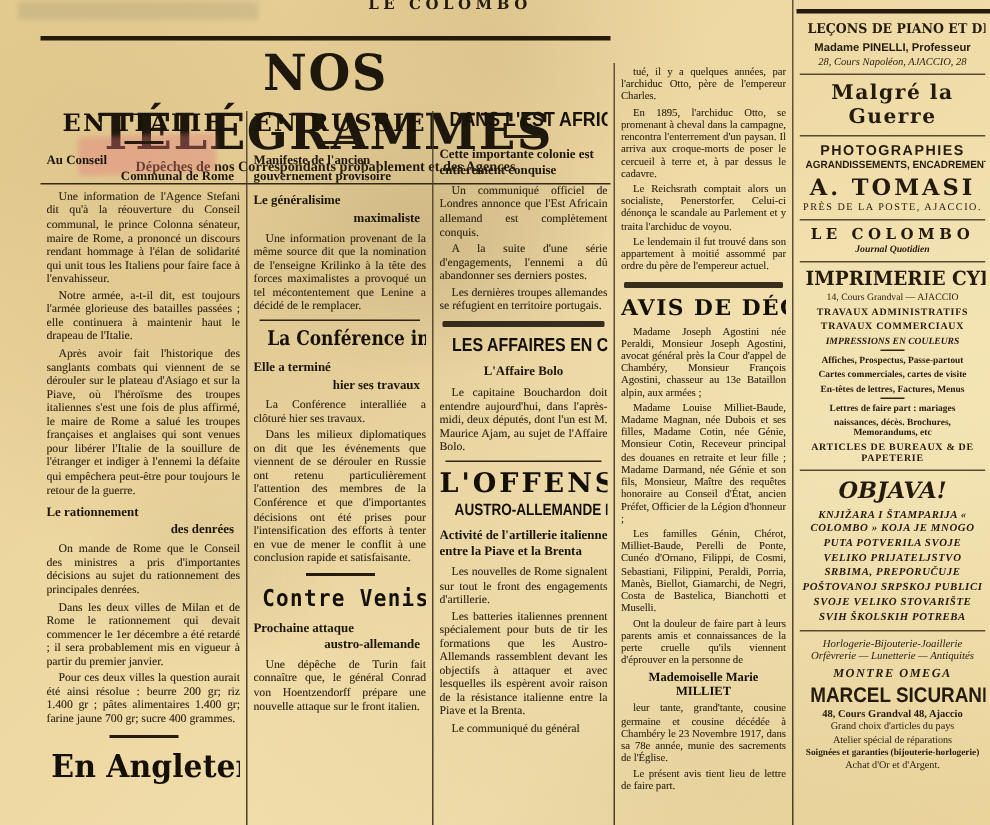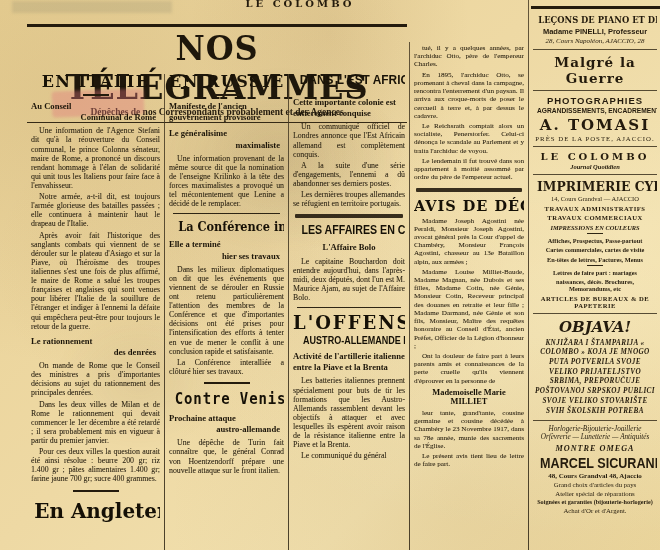--- a/index.html
+++ b/index.html
@@ -178,22 +178,22 @@
       <span>Le généralisime</span>
       <span class="l2">maximaliste</span>
     </div>
     <p class="p">Une information provenant de la même source dit que la nomination de l'enseigne Krilinko à la tête des forces maximalistes a provoqué un tel mécontentement que Lenine a décidé de le remplacer.</p>
     <div class="thin-bar"></div>
     <div class="h-conference">La Conférence interalliée</div>
     <div class="sub">
       <span>Elle a terminé</span>
       <span class="l2">hier ses travaux</span>
     </div>
+    <p class="p">La Conférence interalliée a clôturé hier ses travaux.</p>
     <p class="p">Dans les milieux diplomatiques on dit que les événements que viennent de se dérouler en Russie ont retenu particulièrement l'attention des membres de la Conférence et que d'importantes décisions ont été prises pour l'intensification des efforts à tenter en vue de mener le conflit à une conclusion rapide et satisfaisante.</p>
-    <p class="p">La Conférence interalliée a clôturé hier ses travaux.</p>
     <div class="story-rule"></div>
     <div class="h-venise">Contre Venise</div>
     <div class="sub">
       <span>Prochaine attaque</span>
       <span class="l2">austro-allemande</span>
     </div>
     <p class="p">Une dépêche de Turin fait connaître que, le général Conrad von Hoentzendorff prépare une nouvelle attaque sur le front italien.</p>
   </div>
 
   <div class="col" id="col3">
@@ -204,33 +204,35 @@
     <p class="p">A la suite d'une série d'engagements, l'ennemi a dû abandonner ses derniers postes.</p>
     <p class="p">Les dernières troupes allemandes se réfugient en territoire portugais.</p>
     <div class="thick-bar"></div>
     <div class="h-affaires">LES AFFAIRES EN COURS</div>
     <div class="sub center">L'Affaire Bolo</div>
     <p class="p">Le capitaine Bouchardon doit entendre aujourd'hui, dans l'après-midi, deux députés, dont l'un est M. Maurice Ajam, au sujet de l'Affaire Bolo.</p>
     <div class="thin-bar"></div>
     <div class="h-offensive1">L'OFFENSIVE</div>
     <div class="h-offensive2">AUSTRO-ALLEMANDE EN ITALIE</div>
     <div class="sub">Activité de l'artillerie italienne entre la Piave et la Brenta</div>
+    <p class="p">Les nouvelles de Rome signalent sur tout le front des engagements d'artillerie.</p>
     <p class="p">Les batteries italiennes prennent spécialement pour buts de tir les formations que les Austro-Allemands rassemblent devant les objectifs à attaquer et avec lesquelles ils espèrent avoir raison de la résistance italienne entre la Piave et la Brenta.</p>
     <p class="p">Le communiqué du général</p>
   </div>
 
   <div class="col" id="col4">
     <p class="p">tué, il y a quelques années, par l'archiduc Otto, père de l'empereur Charles.</p>
     <p class="p">En 1895, l'archiduc Otto, se promenant à cheval dans la campagne, rencontra l'enterrement d'un paysan. Il arriva aux croque-morts de poser le cercueil à terre et, à par dessus le cadavre.</p>
     <p class="p">Le Reichsrath comptait alors un socialiste, Penerstorfer. Celui-ci dénonça le scandale au Parlement et y traita l'archiduc de voyou.</p>
     <p class="p">Le lendemain il fut trouvé dans son appartement à moitié assommé par ordre du père de l'empereur actuel.</p>
     <div class="thick-bar"></div>
     <div class="h-avis">AVIS DE DÉCÈS</div>
     <p class="p">Madame Joseph Agostini née Peraldi, Monsieur Joseph Agostini, avocat général près la Cour d'appel de Chambéry, Monsieur François Agostini, chasseur au 13e Bataillon alpin, aux armées ;</p>
     <p class="p">Madame Louise Milliet-Baude, Madame Magnan, née Dubois et ses filles, Madame Cotin, née Génie, Monsieur Cotin, Receveur principal des douanes en retraite et leur fille ; Madame Darmand, née Génie et son fils, Monsieur, Maître des requêtes honoraire au Conseil d'État, ancien Préfet, Officier de la Légion d'honneur ;</p>
+    <p class="p">Les familles Génin, Chérot, Milliet-Baude, Perelli de Ponte, Cunéo d'Ornano, Filippi, de Cosmi, Sebastiani, Filippini, Peraldi, Porria, Manès, Biellot, Giamarchi, de Negri, Costa de Bastelica, Bianchotti et Muselli.</p>
     <p class="p">Ont la douleur de faire part à leurs parents amis et connaissances de la perte cruelle qu'ils viennent d'éprouver en la personne de</p>
     <div class="name-line">Mademoiselle Marie MILLIET</div>
     <p class="p">leur tante, grand'tante, cousine germaine et cousine décédée à Chambéry le 23 Novembre 1917, dans sa 78e année, munie des sacrements de l'Église.</p>
     <p class="p">Le présent avis tient lieu de lettre de faire part.</p>
 
   </div>
 
   <div class="col" id="col5">
     <div class="ad">
       <div class="t-piano">LEÇONS DE PIANO ET DE SOLFÈGE</div>

